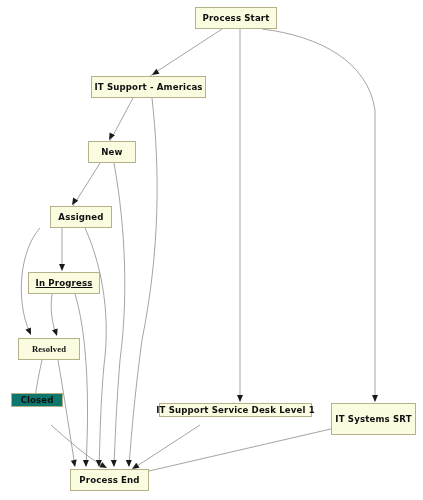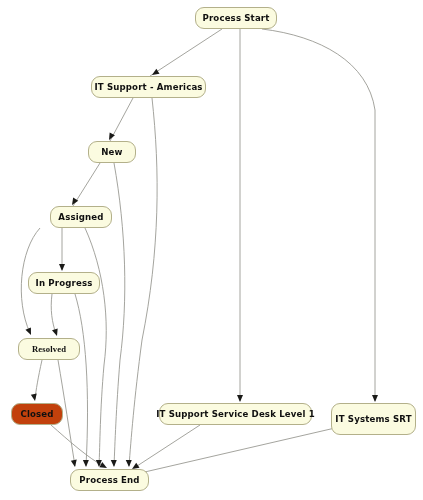--- a/index.html
+++ b/index.html
@@ -33,21 +33,21 @@
   }
   .arrow-head {
     fill: #1a1a18;
     stroke: none;
   }
   .node {
     position: absolute;
     box-sizing: border-box;
     background: #fbfbe0;
     border: 1.1px solid #b3b08a;
-    border-radius: 9px;
+    border-radius: 0;
     color: #101010;
     font-family: "DejaVu Sans", sans-serif;
     font-size: 8.6px;
     font-weight: bold;
     letter-spacing: 0.15px;
     display: flex;
     align-items: center;
     justify-content: center;
     white-space: nowrap;
     text-align: right;
@@ -110,30 +110,30 @@
       </div>
       <div class="node" style="left: 91px; top: 76px; width: 115px; height: 22px; background: rgb(251, 251, 224); border-color: rgb(179, 176, 138);">
         <span class="node-label">IT Support - Americas</span>
       </div>
       <div class="node" style="left: 88px; top: 141px; width: 48px; height: 22px; background: rgb(251, 251, 224); border-color: rgb(179, 176, 138);">
         <span class="node-label">New</span>
       </div>
       <div class="node" style="left: 50px; top: 206px; width: 62px; height: 22px; background: rgb(251, 251, 224); border-color: rgb(179, 176, 138);">
         <span class="node-label">Assigned</span>
       </div>
-      <div class="node" style="left: 28px; top: 272px; width: 72px; height: 22px; background: rgb(251, 251, 224); border-color: rgb(179, 176, 138);">
+      <div class="node" style="left: 28px; top: 272px; width: 72px; height: 22px; background: rgb(251, 251, 224); border-color: rgb(179, 176, 138); text-decoration: underline;">
         <span class="node-label">In Progress</span>
       </div>
       <div class="node" style="left: 18px; top: 338px; width: 62px; height: 22px; background: rgb(251, 251, 224); border-color: rgb(179, 176, 138); font-family: Liberation Serif, serif;">
         <span class="node-label">Resolved</span>
       </div>
-      <div class="node" style="left: 11px; top: 403px; width: 52px; height: 22px; background: #c2410c; border-color: rgb(179, 176, 138);">
+      <div class="node" style="left: 11px; top: 393px; width: 52px; height: 14px; background: #0f766e; border-color: rgb(179, 176, 138);">
         <span class="node-label">Closed</span>
       </div>
-      <div class="node" style="left: 159px; top: 403px; width: 153px; height: 22px; background: rgb(251, 251, 224); border-color: rgb(179, 176, 138);">
+      <div class="node" style="left: 159px; top: 403px; width: 153px; height: 14px; background: rgb(251, 251, 224); border-color: rgb(179, 176, 138);">
         <span class="node-label">IT Support Service Desk Level 1</span>
       </div>
       <div class="node" style="left: 331px; top: 403px; width: 85px; height: 32px; background: rgb(251, 251, 224); border-color: rgb(179, 176, 138);">
         <span class="node-label">IT Systems SRT</span>
       </div>
       <div class="node" style="left: 70px; top: 469px; width: 79px; height: 22px; background: rgb(251, 251, 224); border-color: rgb(179, 176, 138);">
         <span class="node-label">Process End</span>
       </div>
     </div>
 

